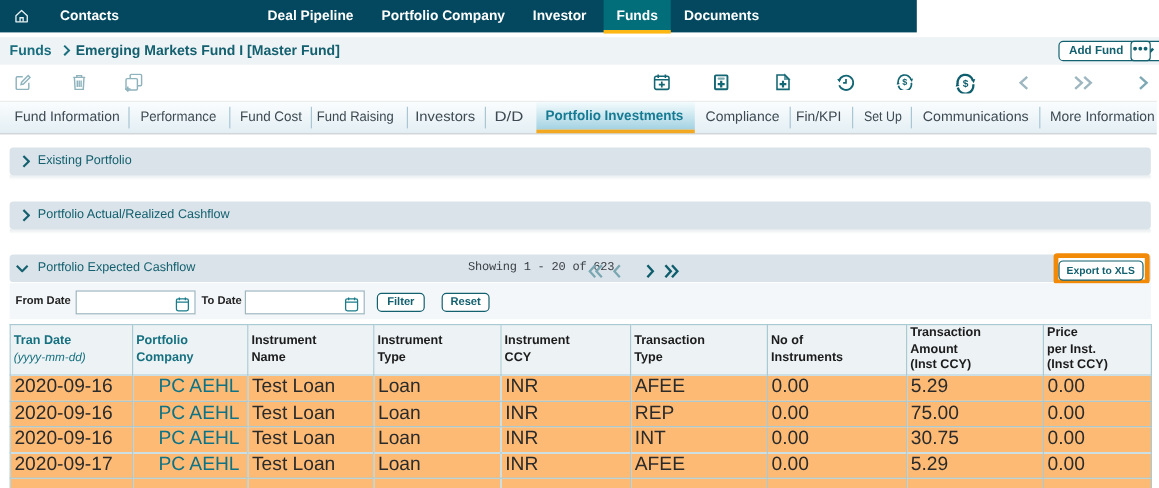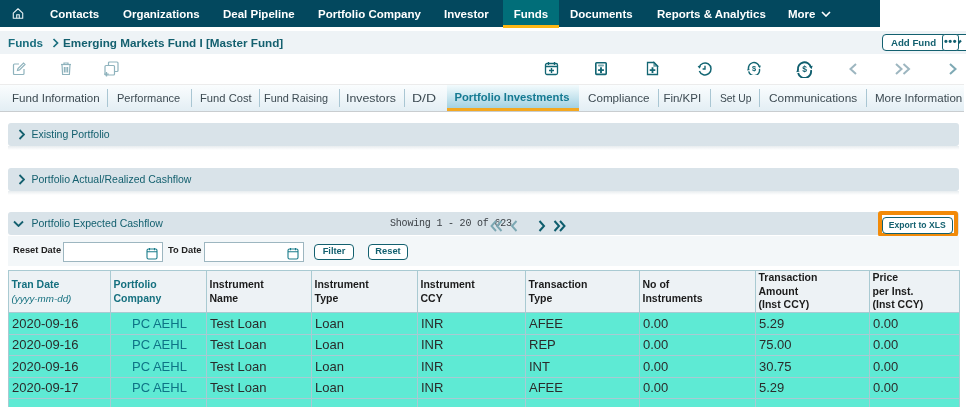--- a/index.html
+++ b/index.html
@@ -1,21 +1,21 @@
 <!DOCTYPE html>
 <html><head>
 <meta charset="utf-8">
 <style>
 * { margin:0; padding:0; box-sizing:border-box; }
 html,body { width:966px; height:407px; overflow:hidden; background:#fff;
   font-family:"Liberation Sans", sans-serif; }
 #page { position:relative; width:966px; height:407px; background:#fff; }
 
 
-#nav { position:absolute; left:0; top:0; width:880px; height:27px; background:#03485e; }
+#nav { position:absolute; left:0; top:0; width:764px; height:27px; background:#03485e; }
 .navitem { position:absolute; top:0; height:25px; line-height:29px; color:#fff;
   font-size:11.5px; font-weight:700; letter-spacing:0; white-space:nowrap; }
 #funds-tab { position:absolute; left:503px; top:0; width:56px; height:25px;
   background:#016e79; text-align:center; }
 #funds-tab .yellow2 { position:absolute; left:0; top:25px; width:56px; height:2.5px; background:#fdb714; }
 .navchev { display:inline-block; vertical-align:1px; margin-left:6px; }
 
 
 #crumbband { position:absolute; left:0; top:31px; width:966px; height:23px; background:#eef3f6; }
 #crumb { position:absolute; left:8px; top:31px; height:23px; line-height:23px;
@@ -75,40 +75,38 @@
   border-radius:4px; background:#fff; font-size:9.3px; font-weight:700; color:#13606f;
   text-align:center; line-height:13px; }
 
 
 #tbl { position:absolute; left:8px; top:270px; border-collapse:collapse; table-layout:fixed; }
 #tbl th, #tbl td { border:1px solid #a9cad2; overflow:hidden; white-space:nowrap; }
 #tbl th { height:42px; background:#edf2f5; font-size:10.5px; font-weight:700; color:#1c1c1c;
   text-align:left; vertical-align:middle; padding:0 3px 0 2.5px; line-height:13.4px; }
 #tbl th.teal { color:#15707f; }
 #tbl th .sub { font-size:9.8px; font-style:italic; font-weight:400; }
-#tbl td { height:21.5px; font-size:13px; color:#2b2b2b; padding:0 3px 0 3px; background:#5eead4; }
+#tbl td { height:21.5px; font-size:16px; color:#2b2b2b; padding:0 3px 0 3px; background:#fdba74; }
 #tbl td.link { color:#0e7386;padding-left:21px; }
 </style>
 </head>
 <body>
 <div id="page">
 
   <div id="nav">
     <svg style="position:absolute;left:12px;top:7px" width="12" height="13" viewBox="0 0 14 14" fill="none" stroke="#e8f0f2" stroke-width="1.3">
       <path d="M1.5 6.5 L7 1.5 L12.5 6.5 L12.5 12.5 L1.5 12.5 Z" stroke-linejoin="round"></path>
       <path d="M5.5 12.5 L5.5 8.5 L8.5 8.5 L8.5 12.5"></path>
     </svg>
     <div class="navitem" style="left:50px">Contacts</div>
-    <div class="navitem" style="left:123px">Organizations</div>
     <div class="navitem" style="left:223px">Deal Pipeline</div>
     <div class="navitem" style="left:318px">Portfolio Company</div>
     <div class="navitem" style="left:444px">Investor</div>
     <div id="funds-tab"><span class="navitem" style="position:static">Funds</span><div class="yellow2" style="position:absolute;left:0;top:25px;width:56px;height:2.5px;background:#fdb714"></div></div>
     <div class="navitem" style="left:570px">Documents</div>
-    <div class="navitem" style="left:657px">Reports &amp; Analytics</div>
     <div class="navitem" style="left:788px">More<svg class="navchev" width="10" height="6" viewBox="0 0 10 6" fill="none" stroke="#fff" stroke-width="1.6">
           <path d="M1 1 L5 5 L9 1"></path>
         </svg></div>
   </div>
 
   <div id="crumbband"></div>
   <div id="crumb">Funds<svg style="margin-left:9px;margin-right:4px;vertical-align:-1px" width="7" height="10" viewBox="0 0 7 10" fill="none" stroke="#1a6e7e" stroke-width="1.7">
         <path d="M1.5 1 L5.5 5 L1.5 9"></path>
       </svg><span class="c2">Emerging Markets Fund I [Master Fund]</span></div>
   <div id="addfund">
@@ -241,21 +239,21 @@
   <svg class="pgico" style="left:538px" width="8" height="12" viewBox="0 0 8 12" fill="none" stroke="#0e5d6d" stroke-width="2">
       <path d="M1.5 1 L6 6 L1.5 11"></path>
     </svg>
   <svg class="pgico" style="left:553px" width="13" height="12" viewBox="0 0 13 12" fill="none" stroke="#0e5d6d" stroke-width="2">
       <path d="M1.5 1 L6 6 L1.5 11 M7 1 L11.5 6 L7 11"></path>
     </svg>
   <div id="exportring"></div>
   <div id="exportbtn">Export to XLS</div>
 
   <div id="filterrow"></div>
-  <div class="flabel" style="left:13px">Reset Date</div>
+  <div class="flabel" style="left:13px">From Date</div>
   <div class="finput" style="left:63px">
     <svg width="12" height="13" viewBox="0 0 12 13" fill="none" stroke="#1a7c8a" stroke-width="1.1">
       <rect x="1" y="2" width="10" height="10" rx="1.5"></rect>
       <path d="M3.5 1 L3.5 3.2 M8.5 1 L8.5 3.2 M1 4.8 L11 4.8"></path>
     </svg>
   </div>
   <div class="flabel" style="left:168px">To Date</div>
   <div class="finput" style="left:204px">
     <svg width="12" height="13" viewBox="0 0 12 13" fill="none" stroke="#1a7c8a" stroke-width="1.1">
       <rect x="1" y="2" width="10" height="10" rx="1.5"></rect>

